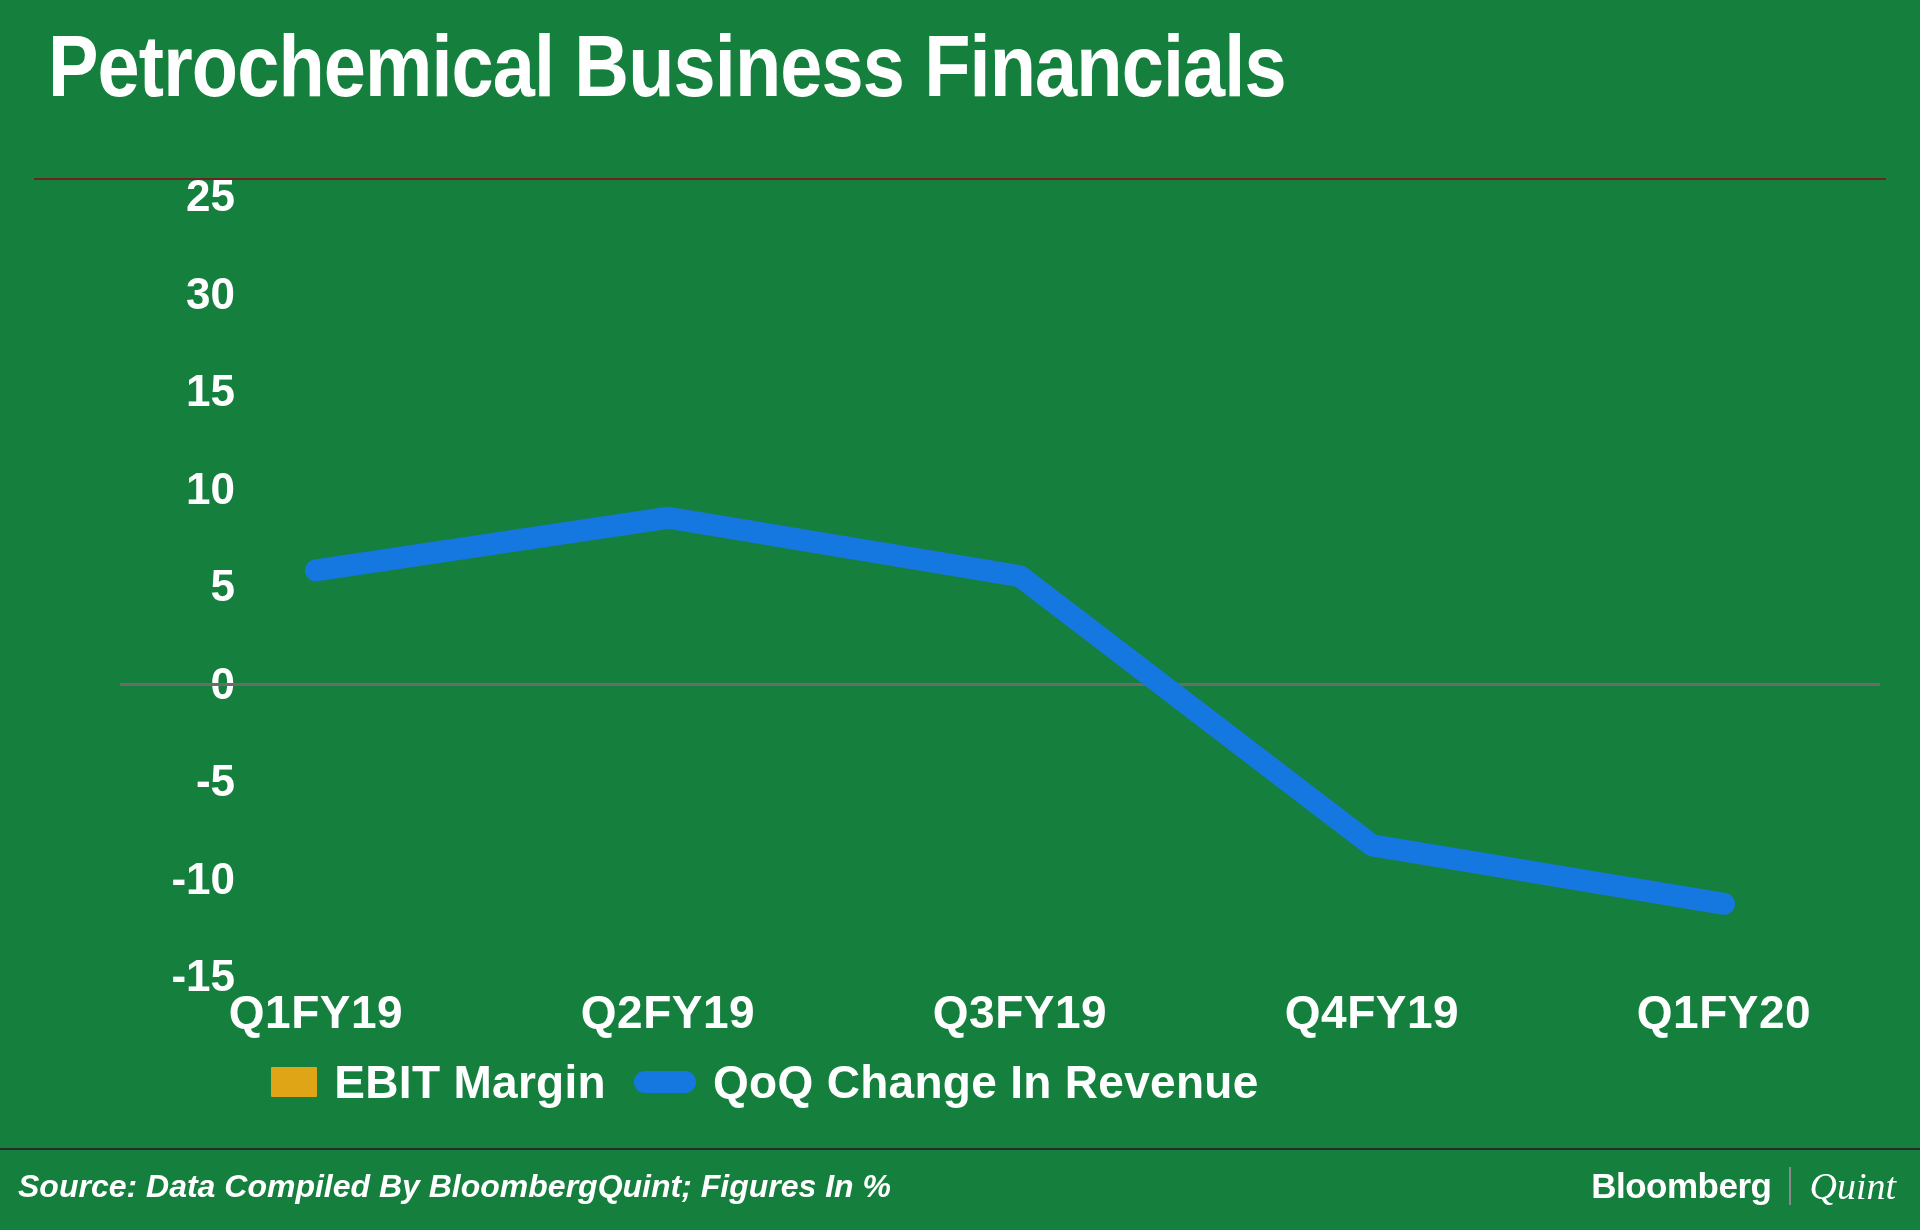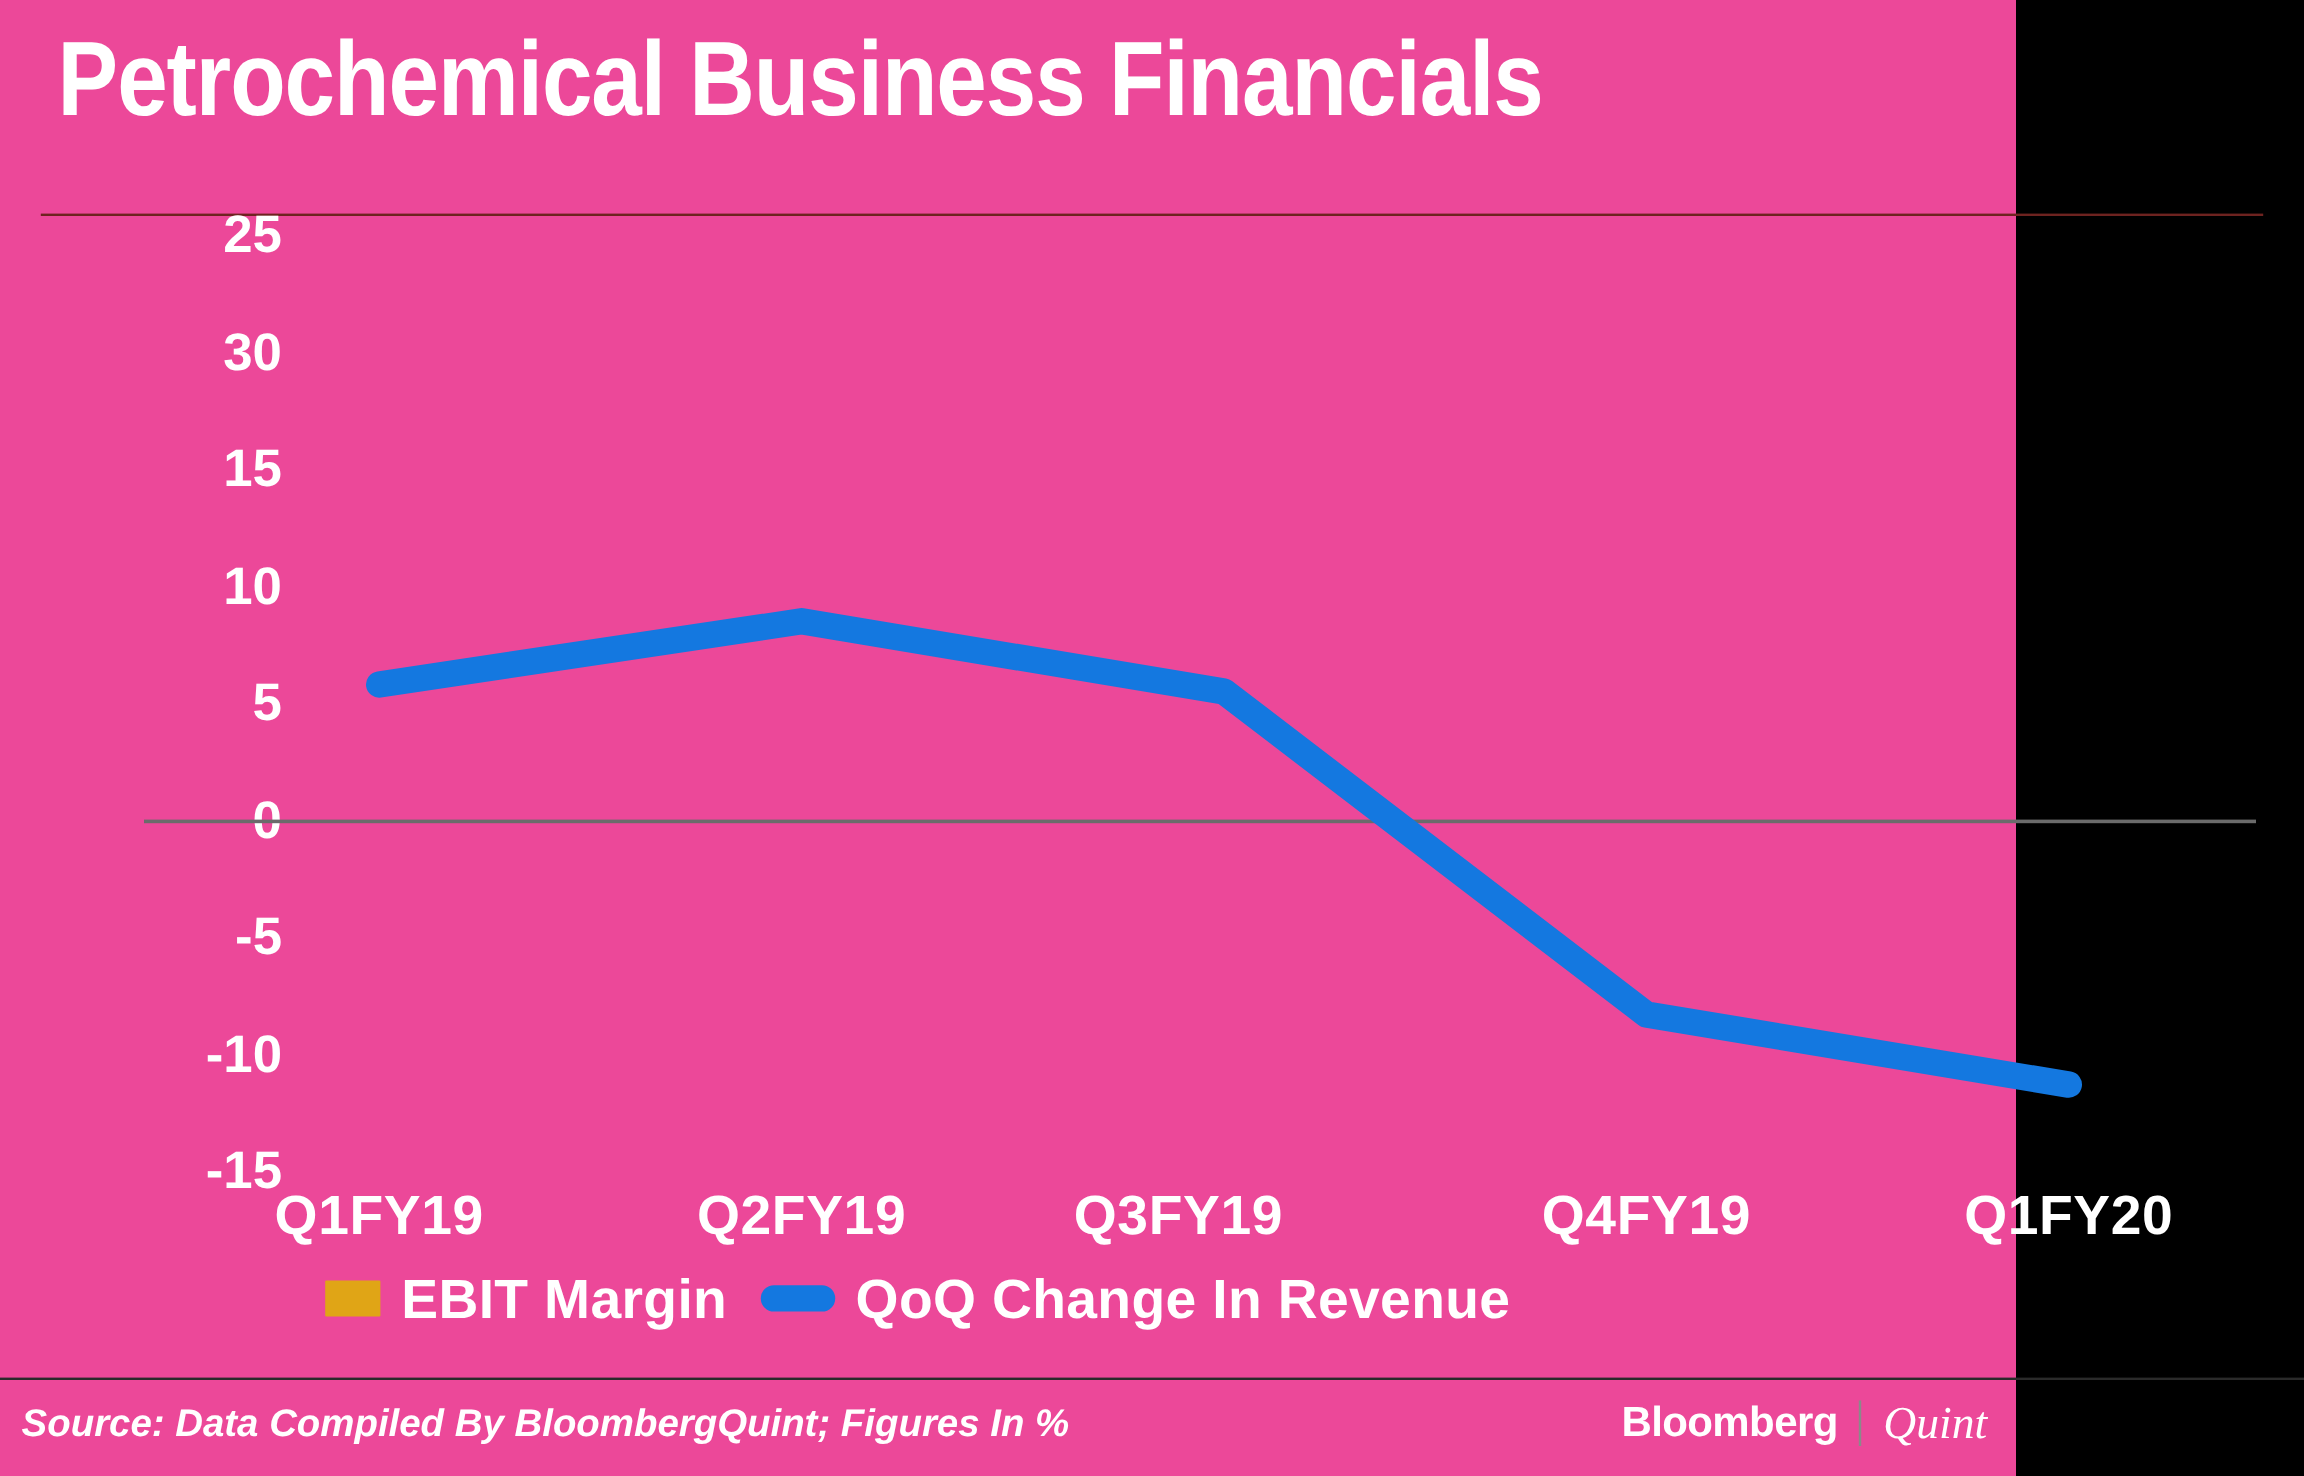--- a/index.html
+++ b/index.html
@@ -2,21 +2,21 @@
 <html><head>
 <meta charset="utf-8">
 <style>
   * { margin:0; padding:0; box-sizing:border-box; }
   html,body {
     width:1920px; height:1230px;
     background:#000000;
     font-family:"Liberation Sans", sans-serif;
     overflow:hidden;
   }
-  .page { position:relative; width:1680px; height:1230px; background:#ec4899; }
+  .page { position:relative; width:1920px; height:1230px; background:#15803d; }
 
   
   .title {
     position:absolute; left:48px; top:22px;
     font-family:"Liberation Sans Narrow","Liberation Sans",sans-serif;
     font-weight:bold;
     font-size:88px;
     line-height:1.0;
     color:#FFFFFF;
     letter-spacing:-1px;
@@ -152,21 +152,21 @@
     <div class="lineholder">
       <svg id="linesvg" viewBox="0 0 1760 780" preserveAspectRatio="none">
         <polyline id="linepath" fill="none" stroke-width="22" stroke-linejoin="round" stroke-linecap="round" points="176,374.4 528,321.75 880,380.25 1232,649.3499999999999 1584,707.8499999999999" stroke="#1478E0"></polyline>
       </svg>
     </div>
   </div>
 
   <div class="xlabels" id="xlabels">
       <div class="xlabel" style="left: 176px;">Q1FY19</div>
       <div class="xlabel" style="left: 528px;">Q2FY19</div>
-      <div class="xlabel" style="left: 842px;">Q3FY19</div>
+      <div class="xlabel" style="left: 880px;">Q3FY19</div>
       <div class="xlabel" style="left: 1232px;">Q4FY19</div>
       <div class="xlabel" style="left: 1584px;">Q1FY20</div>
     </div>
 
   <div class="legend" id="legend">
       <div class="legend-item">
         <span class="swatch-bar" style="background: rgb(224, 165, 22);"></span>
         <span class="legend-text">EBIT Margin</span>
       </div>
       <div class="legend-item">

